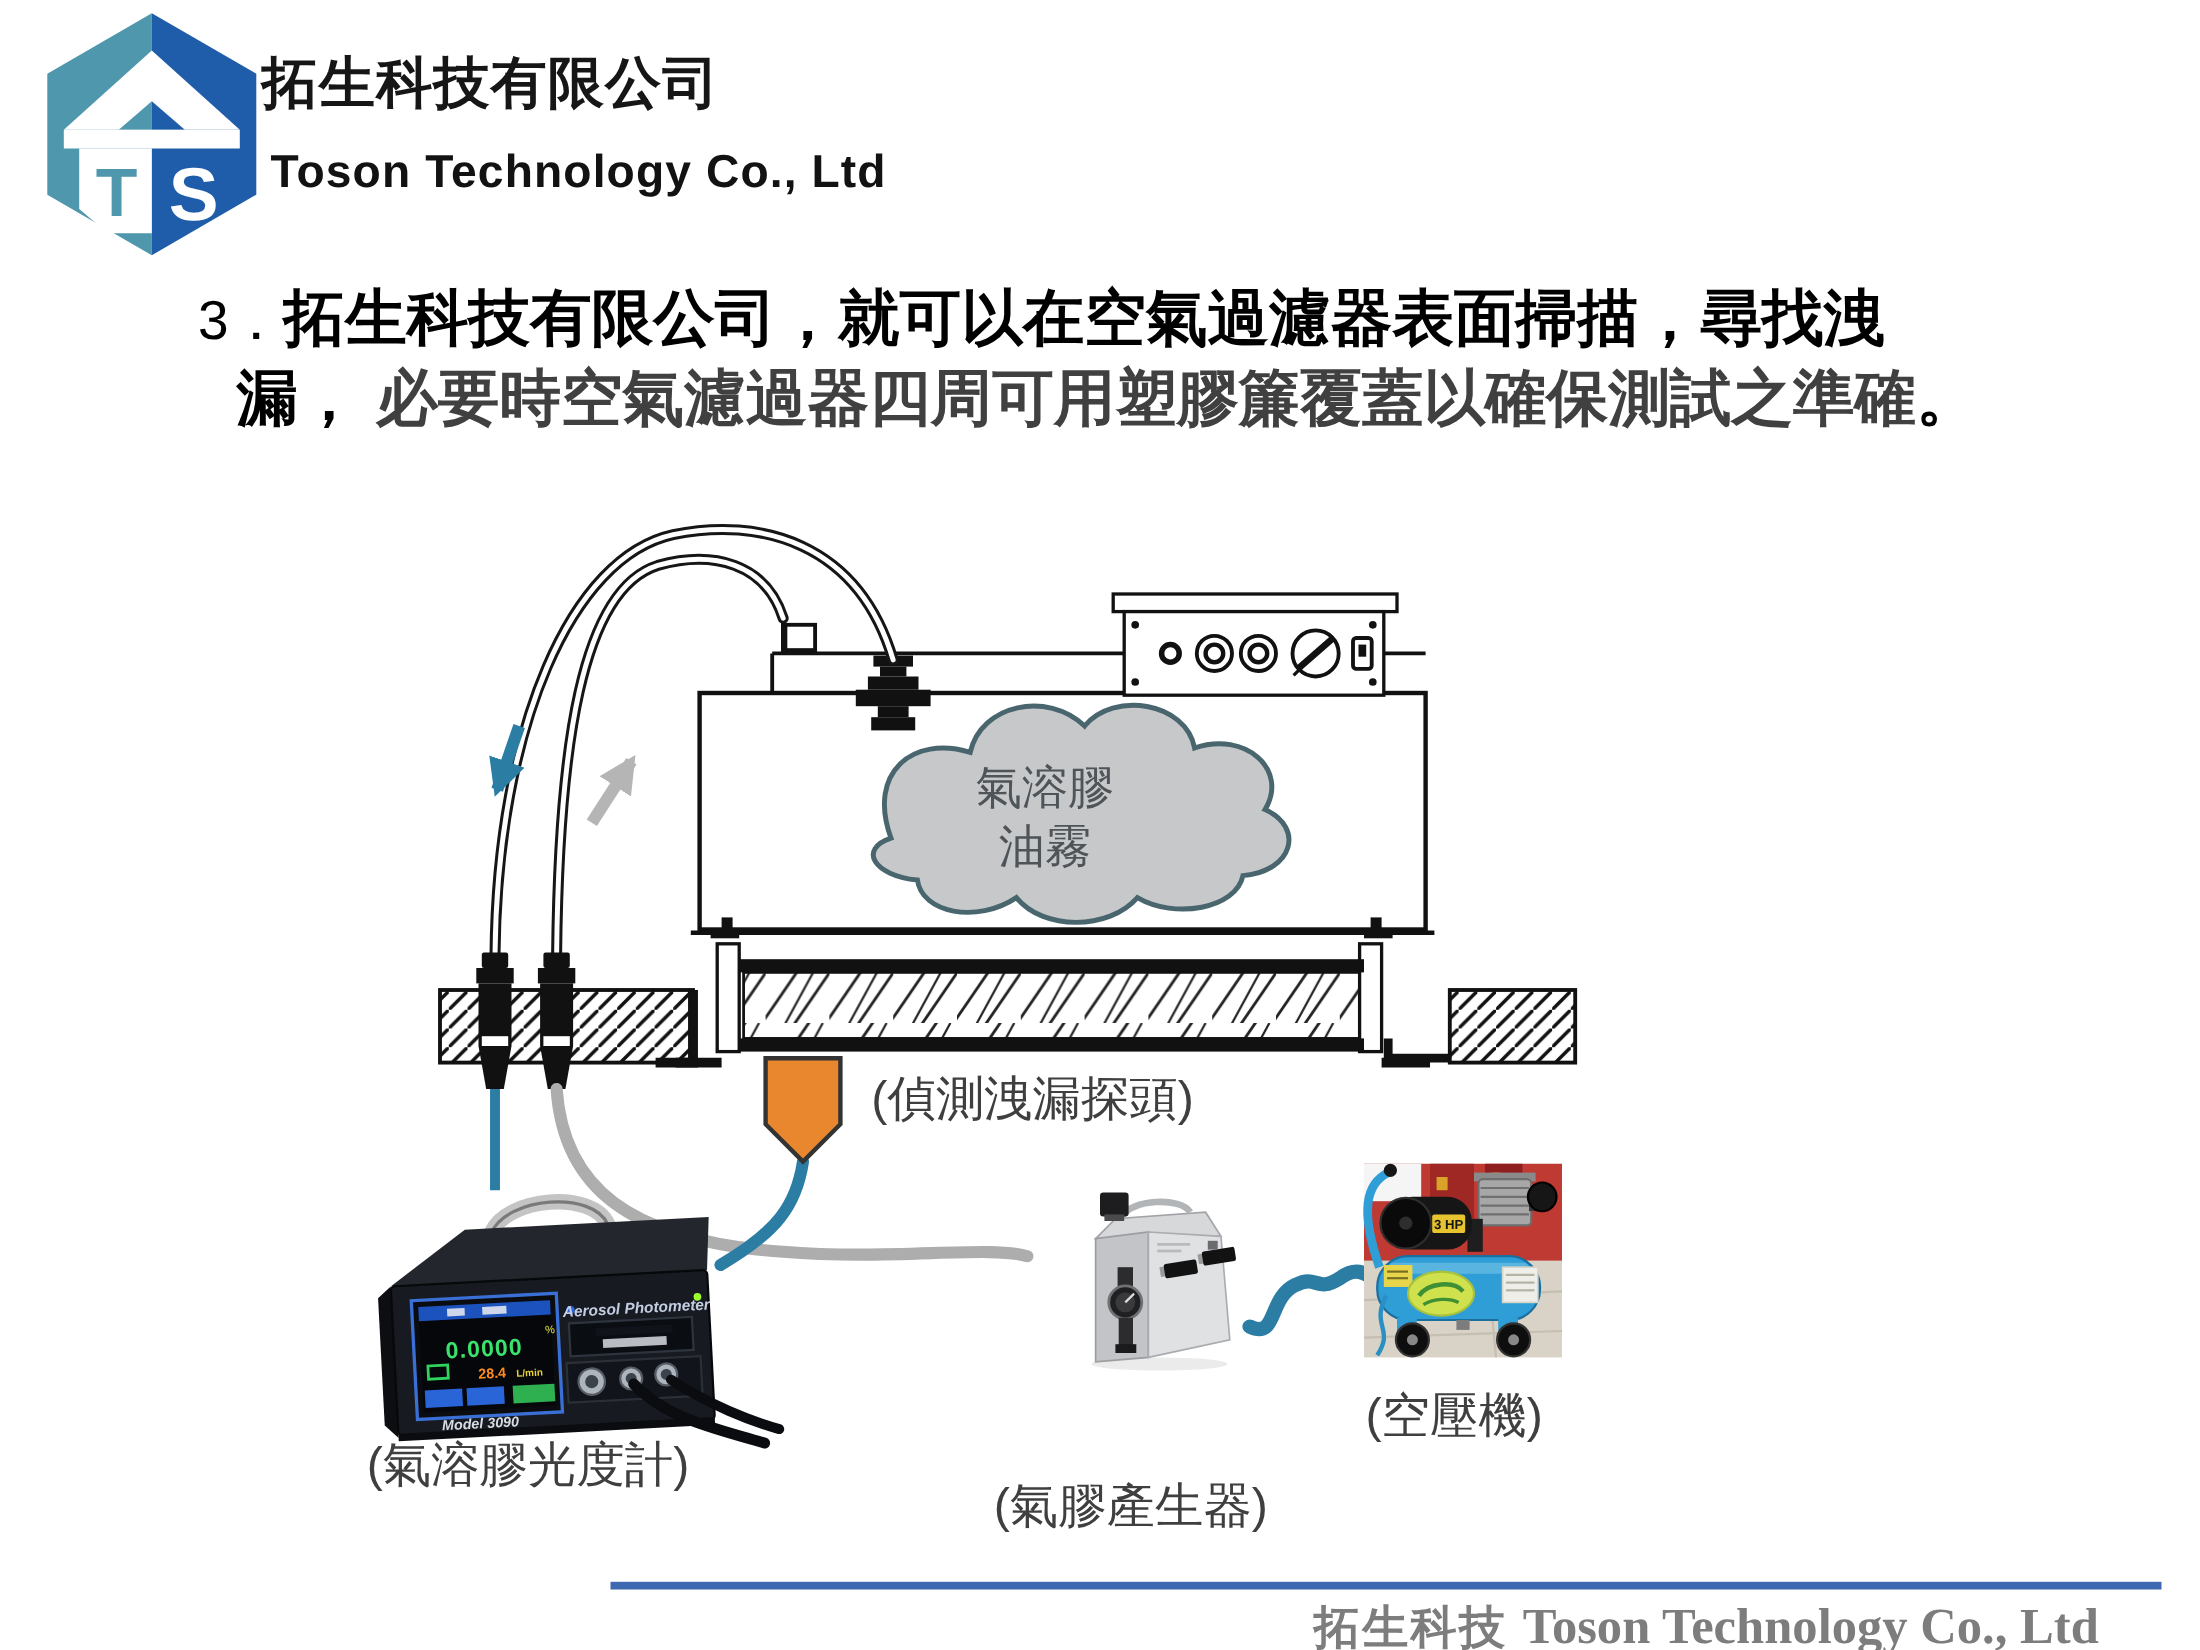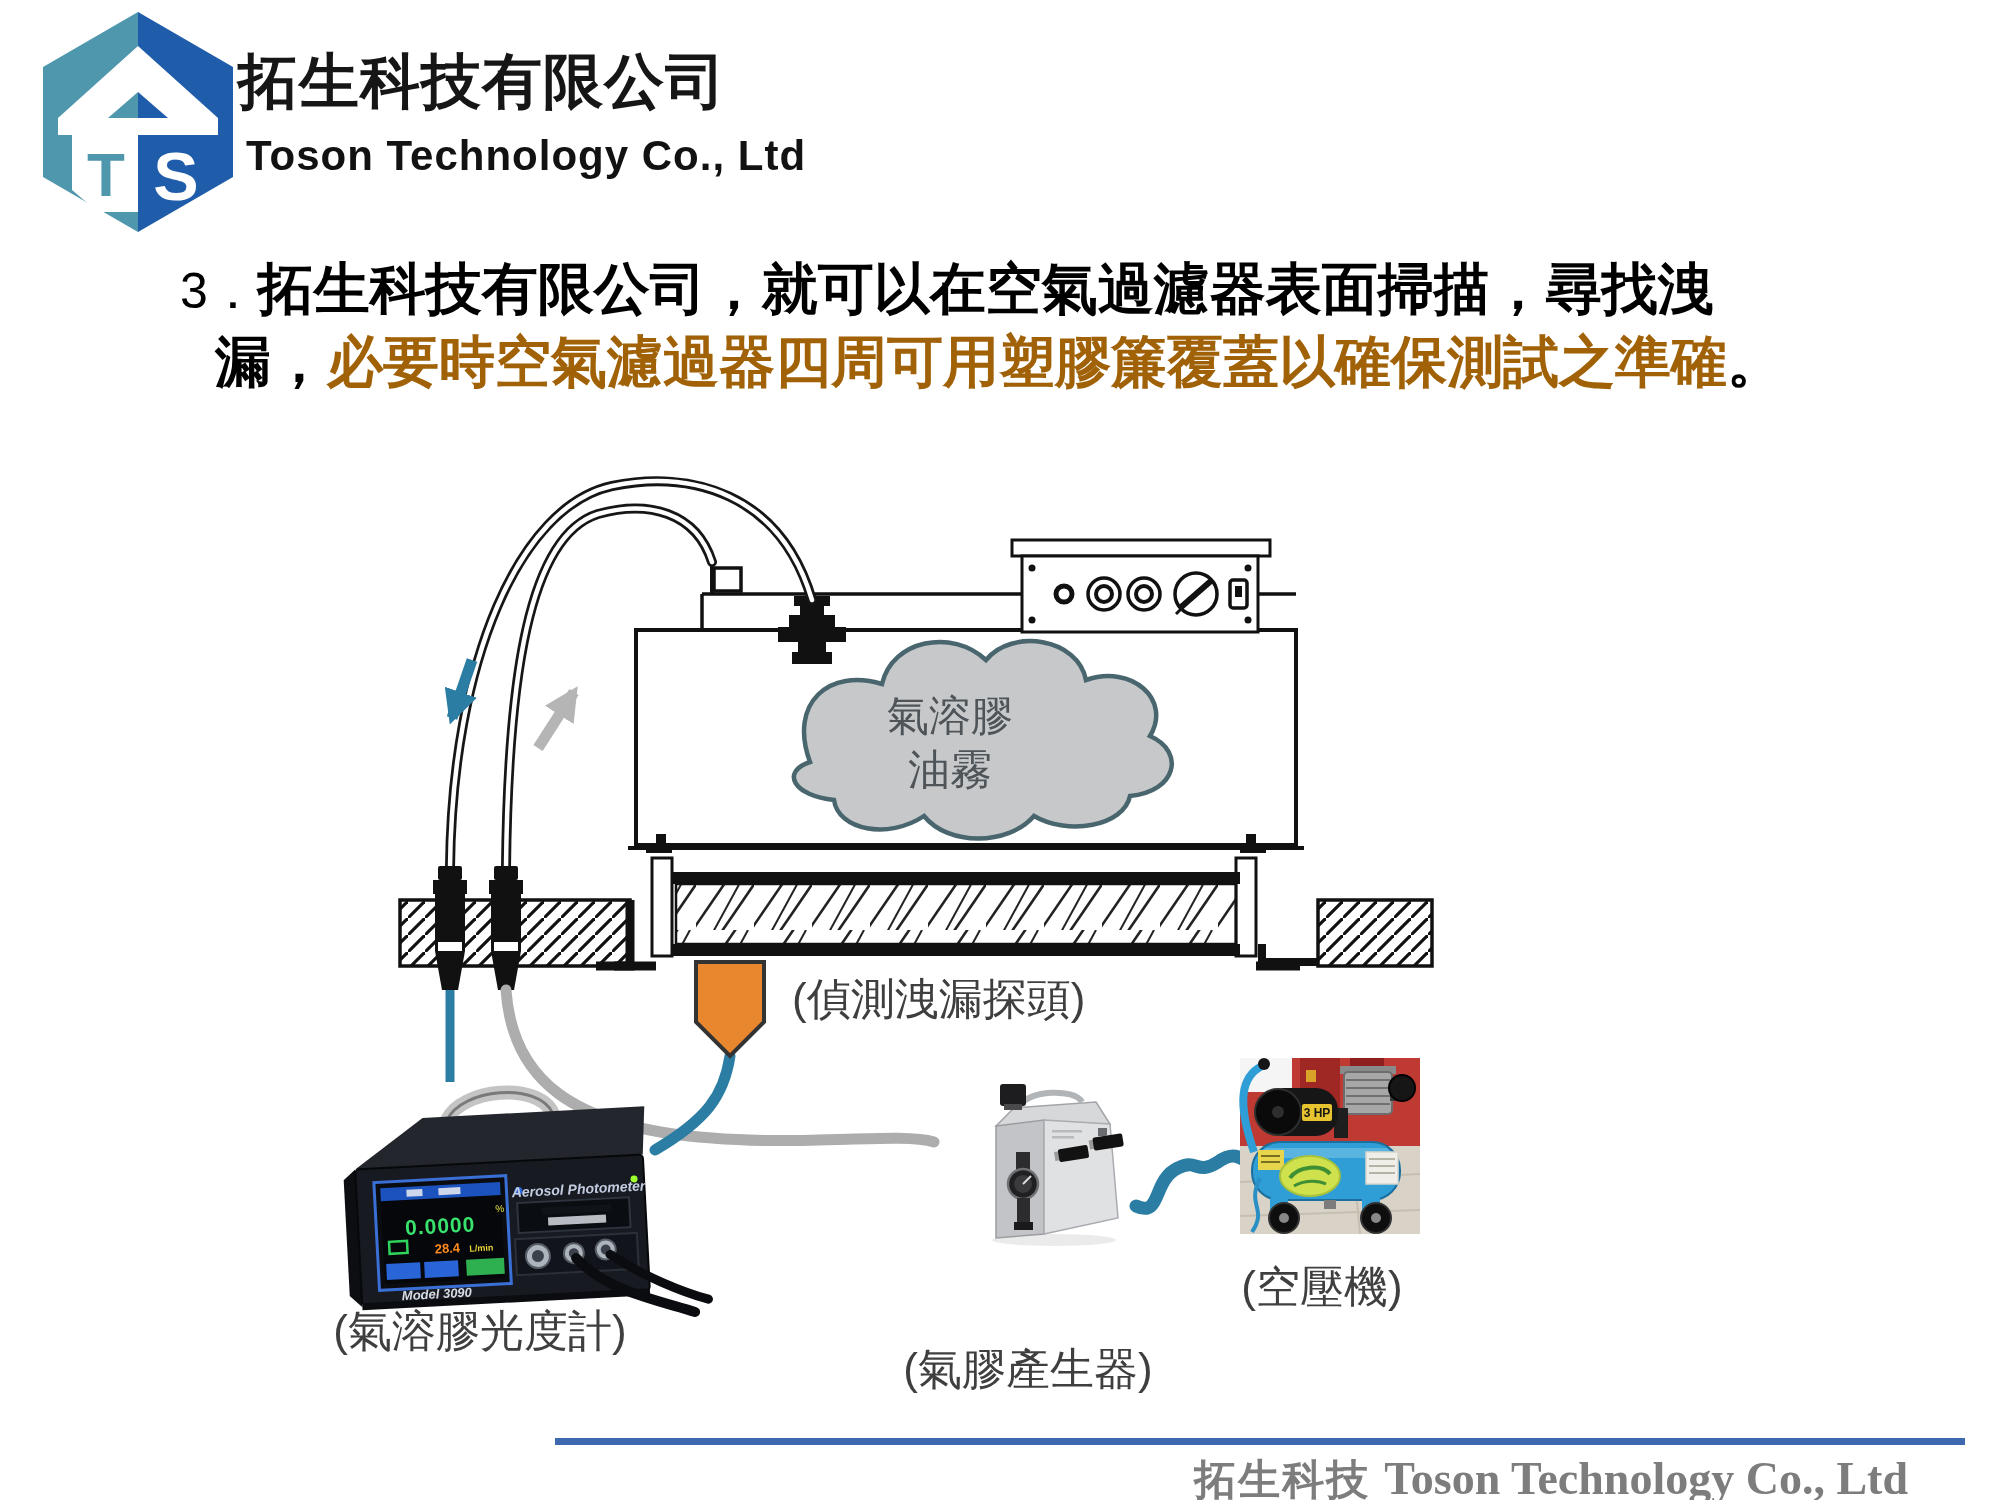--- a/index.html
+++ b/index.html
@@ -1,31 +1,31 @@
 <!DOCTYPE html>
 <html><head>
 <meta charset="utf-8">
 <style>
   html,body{margin:0;padding:0;background:#fff;}
   body{width:2000px;height:1500px;position:relative;overflow:hidden;
        font-family:"Liberation Sans",sans-serif;}
   .abs{position:absolute;}
 
   
-  #company-zh{left:238px;top:42px;font-size:60px;font-weight:bold;color:#161616;
+  #company-zh{left:238px;top:42px;font-size:51px;font-weight:bold;color:#161616;
               letter-spacing:1px;white-space:nowrap;}
   #company-en{left:246px;top:132px;font-size:42px;font-weight:bold;color:#121212;
               letter-spacing:1px;white-space:nowrap;font-stretch:condensed;}
 
   
   .headline{font-weight:600;color:#000;white-space:nowrap;font-size:56px;}
   #head-line1{left:180px;top:252px;}
   #head-line2{left:215px;top:325px;}
   #head-line1 .num{font-size:50px;font-weight:500;}
-  .red{color:#a16207;}
+  .red{color:#404040;margin-left:15px;}
 
   
   #footer-line{left:555px;top:1438px;width:1410px;height:7px;background:#3e68b0;}
   #footer-text{right:92px;top:1452px;white-space:nowrap;color:#7d7d7d;}
   #footer-text .zh{font-size:42px;font-weight:bold;letter-spacing:2px;}
   #footer-text .en{font-size:46px;font-weight:bold;font-family:"Liberation Serif",serif;margin-left:14px;}
 
   svg text{font-family:"Liberation Sans",sans-serif;}
   .diagram-label{font-size:44px;fill:#3f3f3f;}
   .cloud-label{font-size:42px;fill:#4e5458;}

